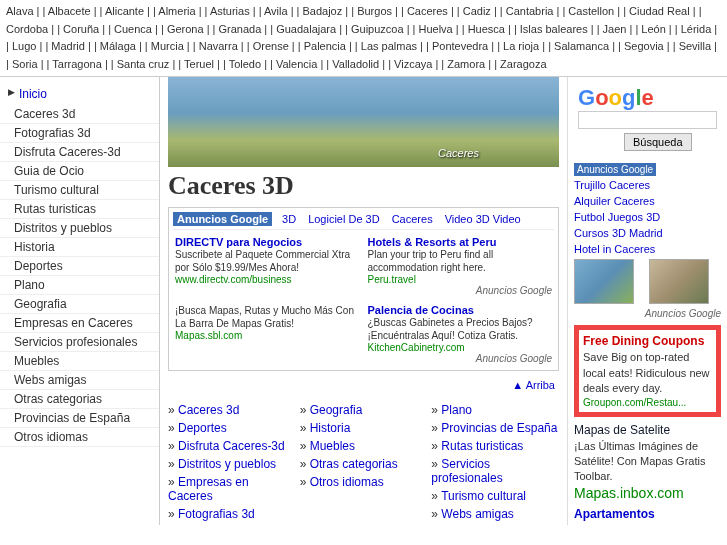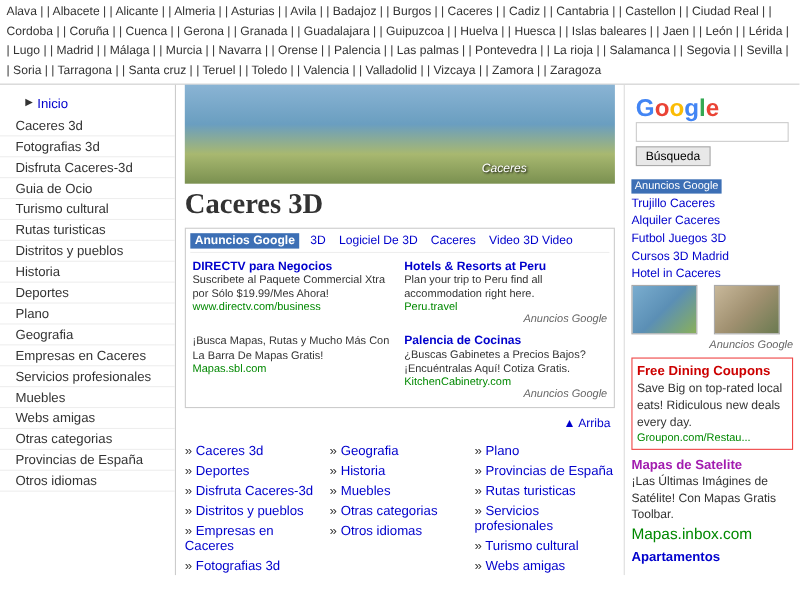--- a/index.html
+++ b/index.html
@@ -37,21 +37,20 @@
     }
     .sidebar-item a { color: #333; font-size: 12px; }
     .sidebar-inicio {
       padding: 4px 8px;
       font-size: 12px;
       color: #333;
       cursor: pointer;
       display: flex;
       align-items: flex-start;
       gap: 4px;
-      margin-left: 15px;
     }
     .sidebar-inicio::before { content: "▶"; font-size: 9px; }
 
     
     #main {
       flex: 1;
       padding: 0 8px;
       min-width: 0;
     }
 
@@ -175,20 +174,21 @@
       padding: 2px 4px;
       font-size: 11px;
       margin-bottom: 4px;
     }
     .google-search-btn {
       background: #e8e8e8;
       border: 1px solid #aaa;
       padding: 2px 8px;
       font-size: 11px;
       cursor: pointer;
+      margin-left: 46px;
     }
 
     
     .right-ads-header {
       font-size: 11px;
       color: #666;
       margin-bottom: 4px;
     }
     .right-ads-header .ads-badge {
       background: #3c6fb5;
@@ -197,42 +197,42 @@
       font-size: 10px;
     }
     .right-ad-item {
       margin-bottom: 4px;
       font-size: 11px;
     }
     .right-ad-item a { color: #00c; font-size: 11px; }
 
     
     .promo-box {
-      border: 1px solid #ef4444;
+      border: 5px solid #ef4444;
       padding: 4px;
       margin: 6px 0;
       font-size: 11px;
     }
     .promo-title {
       font-weight: bold;
       font-size: 12px;
       color: #c00;
       margin-bottom: 2px;
     }
     .promo-text { font-size: 11px; color: #333; line-height: 1.4; }
     .promo-url { font-size: 10px; color: #080; }
 
     
     .map-box {
       margin: 6px 0;
     }
     .map-box-title {
-      font-weight: bold;
-      font-size: 12px;
-      color: #a21caf;
+      font-weight: normal;
+      font-size: 12px;
+      color: #0f172a;
       margin-bottom: 2px;
     }
     .map-box-text { font-size: 11px; color: #333; line-height: 1.4; }
     .map-box-url { font-size: 14px; color: #080; }
 
     
     .thumb-grid { display: grid; grid-template-columns: 1fr 1fr; gap: 2px; margin: 4px 0; }
     .thumb {
       width: 60px;
       height: 45px;

